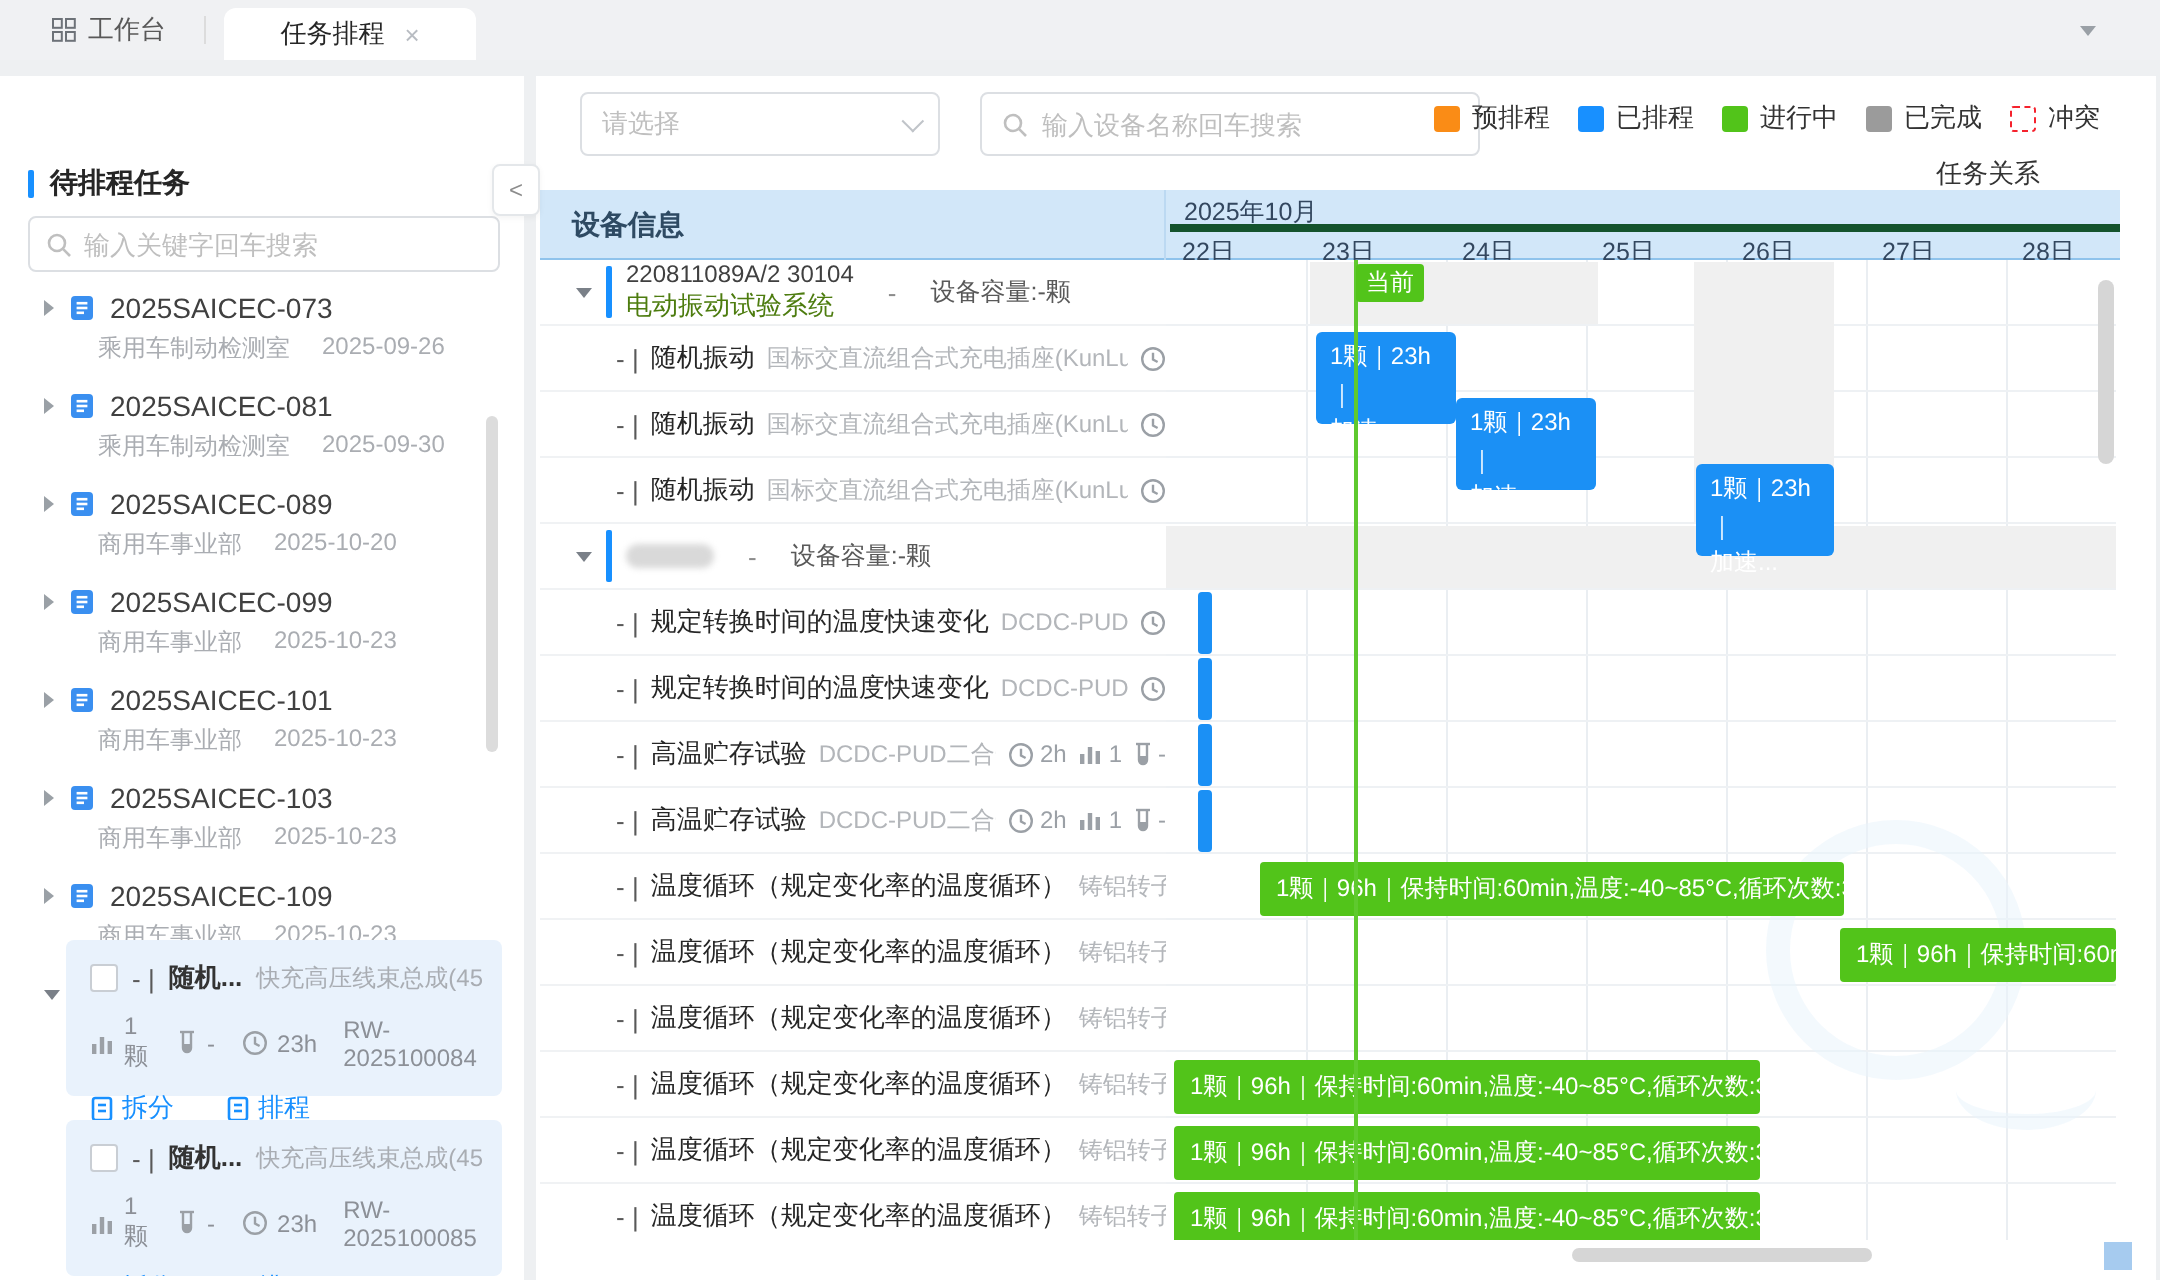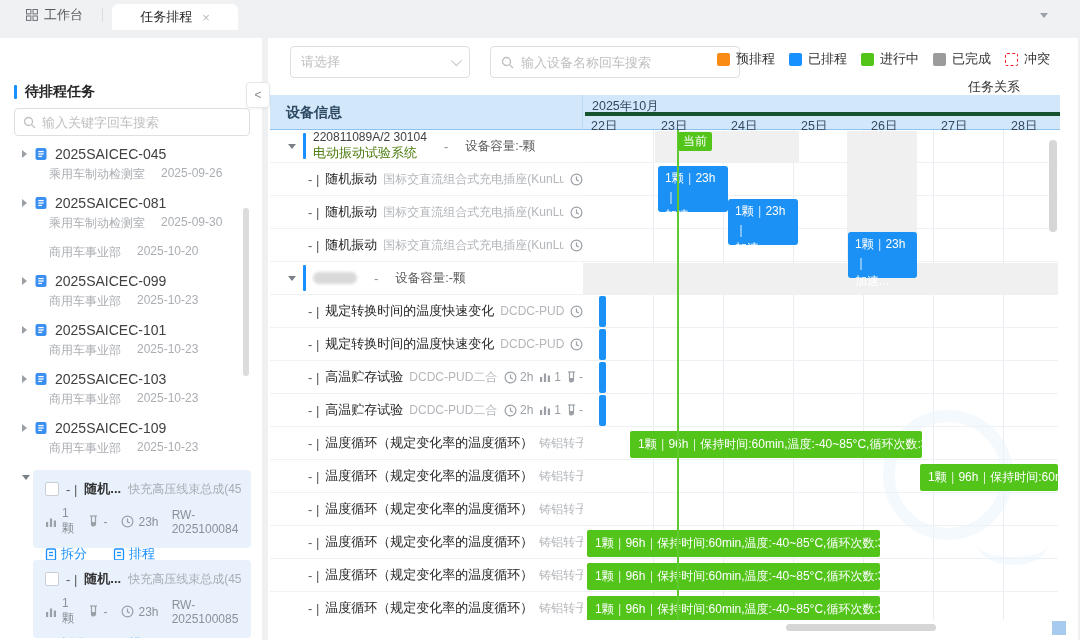--- a/index.html
+++ b/index.html
@@ -144,21 +144,21 @@
           <div class="tree-line1">
             <span class="caret"></span>
             <span>
               <svg width="14" height="14" viewBox="0 0 14 14">
                 <rect x="1.5" y="1" width="11" height="12" rx="2" fill="#3a8ff0"></rect>
                 <line x1="4.3" y1="4.6" x2="9.7" y2="4.6" stroke="#fff" stroke-width="1.3"></line>
                 <line x1="4.3" y1="7" x2="9.7" y2="7" stroke="#fff" stroke-width="1.3"></line>
                 <line x1="4.3" y1="9.4" x2="8" y2="9.4" stroke="#fff" stroke-width="1.3"></line>
               </svg>
             </span>
-            <span class="tree-title">2025SAICEC-045</span>
+            <span class="tree-title">2025SAICEC-073</span>
           </div>
           <div class="tree-line2">
             <span>乘用车制动检测室</span>
             <span>2025-09-26</span>
           </div>
         </div>
         <div class="tree-item">
           <div class="tree-line1">
             <span class="caret"></span>
             <span>
@@ -170,20 +170,32 @@
               </svg>
             </span>
             <span class="tree-title">2025SAICEC-081</span>
           </div>
           <div class="tree-line2">
             <span>乘用车制动检测室</span>
             <span>2025-09-30</span>
           </div>
         </div>
         <div class="tree-item">
+          <div class="tree-line1">
+            <span class="caret"></span>
+            <span>
+              <svg width="14" height="14" viewBox="0 0 14 14">
+                <rect x="1.5" y="1" width="11" height="12" rx="2" fill="#3a8ff0"></rect>
+                <line x1="4.3" y1="4.6" x2="9.7" y2="4.6" stroke="#fff" stroke-width="1.3"></line>
+                <line x1="4.3" y1="7" x2="9.7" y2="7" stroke="#fff" stroke-width="1.3"></line>
+                <line x1="4.3" y1="9.4" x2="8" y2="9.4" stroke="#fff" stroke-width="1.3"></line>
+              </svg>
+            </span>
+            <span class="tree-title">2025SAICEC-089</span>
+          </div>
           <div class="tree-line2">
             <span>商用车事业部</span>
             <span>2025-10-20</span>
           </div>
         </div>
         <div class="tree-item">
           <div class="tree-line1">
             <span class="caret"></span>
             <span>
               <svg width="14" height="14" viewBox="0 0 14 14">

